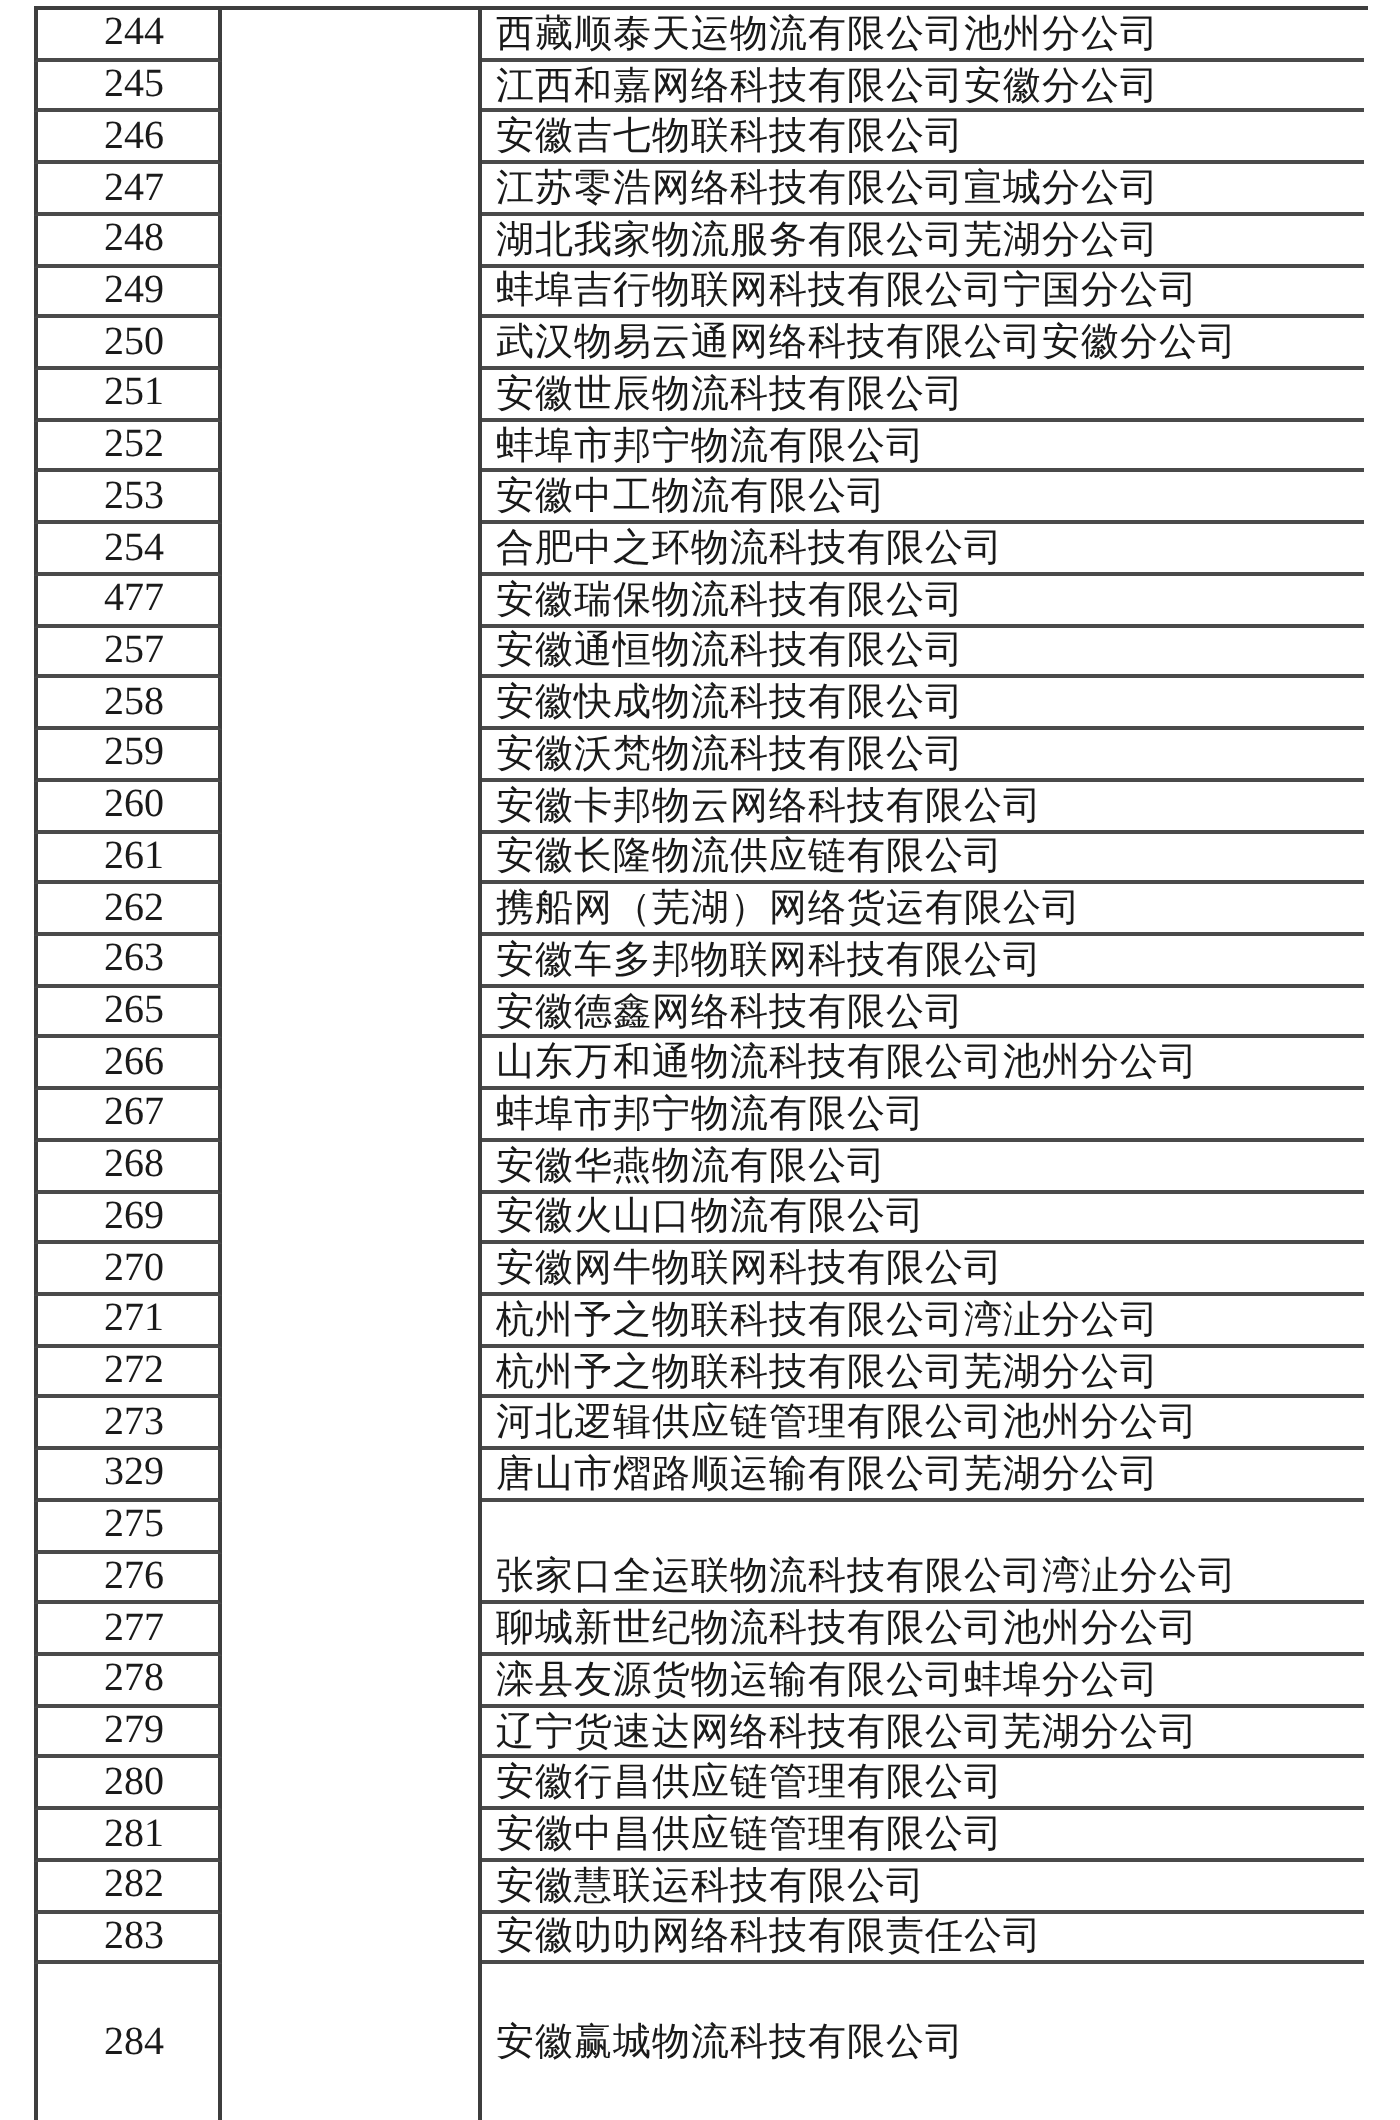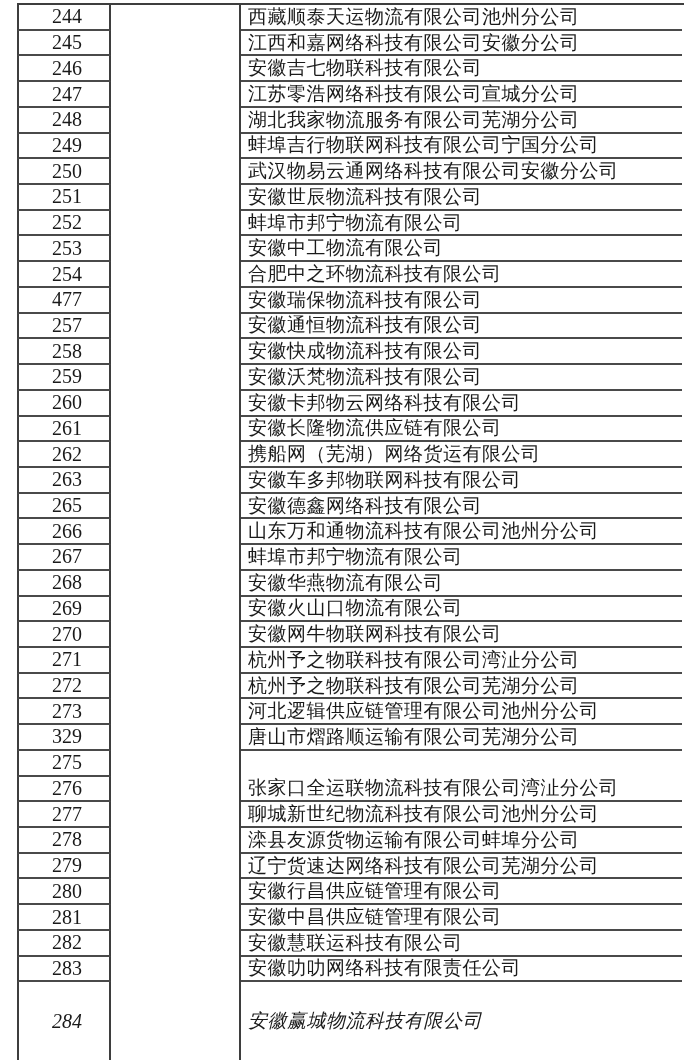--- a/index.html
+++ b/index.html
@@ -28,21 +28,20 @@
     flex-direction: column;
   }
   .row {
     display: flex;
     height: 25.72px;
     flex: 0 0 25.72px;
     box-sizing: border-box;
   }
   .row.last {
     flex: 1 1 auto;
-    font-style: italic;
   }
   .cell {
     box-sizing: border-box;
     display: flex;
     align-items: center;
     overflow: hidden;
     white-space: nowrap;
   }
   .cell.num {
     width: 94px;

